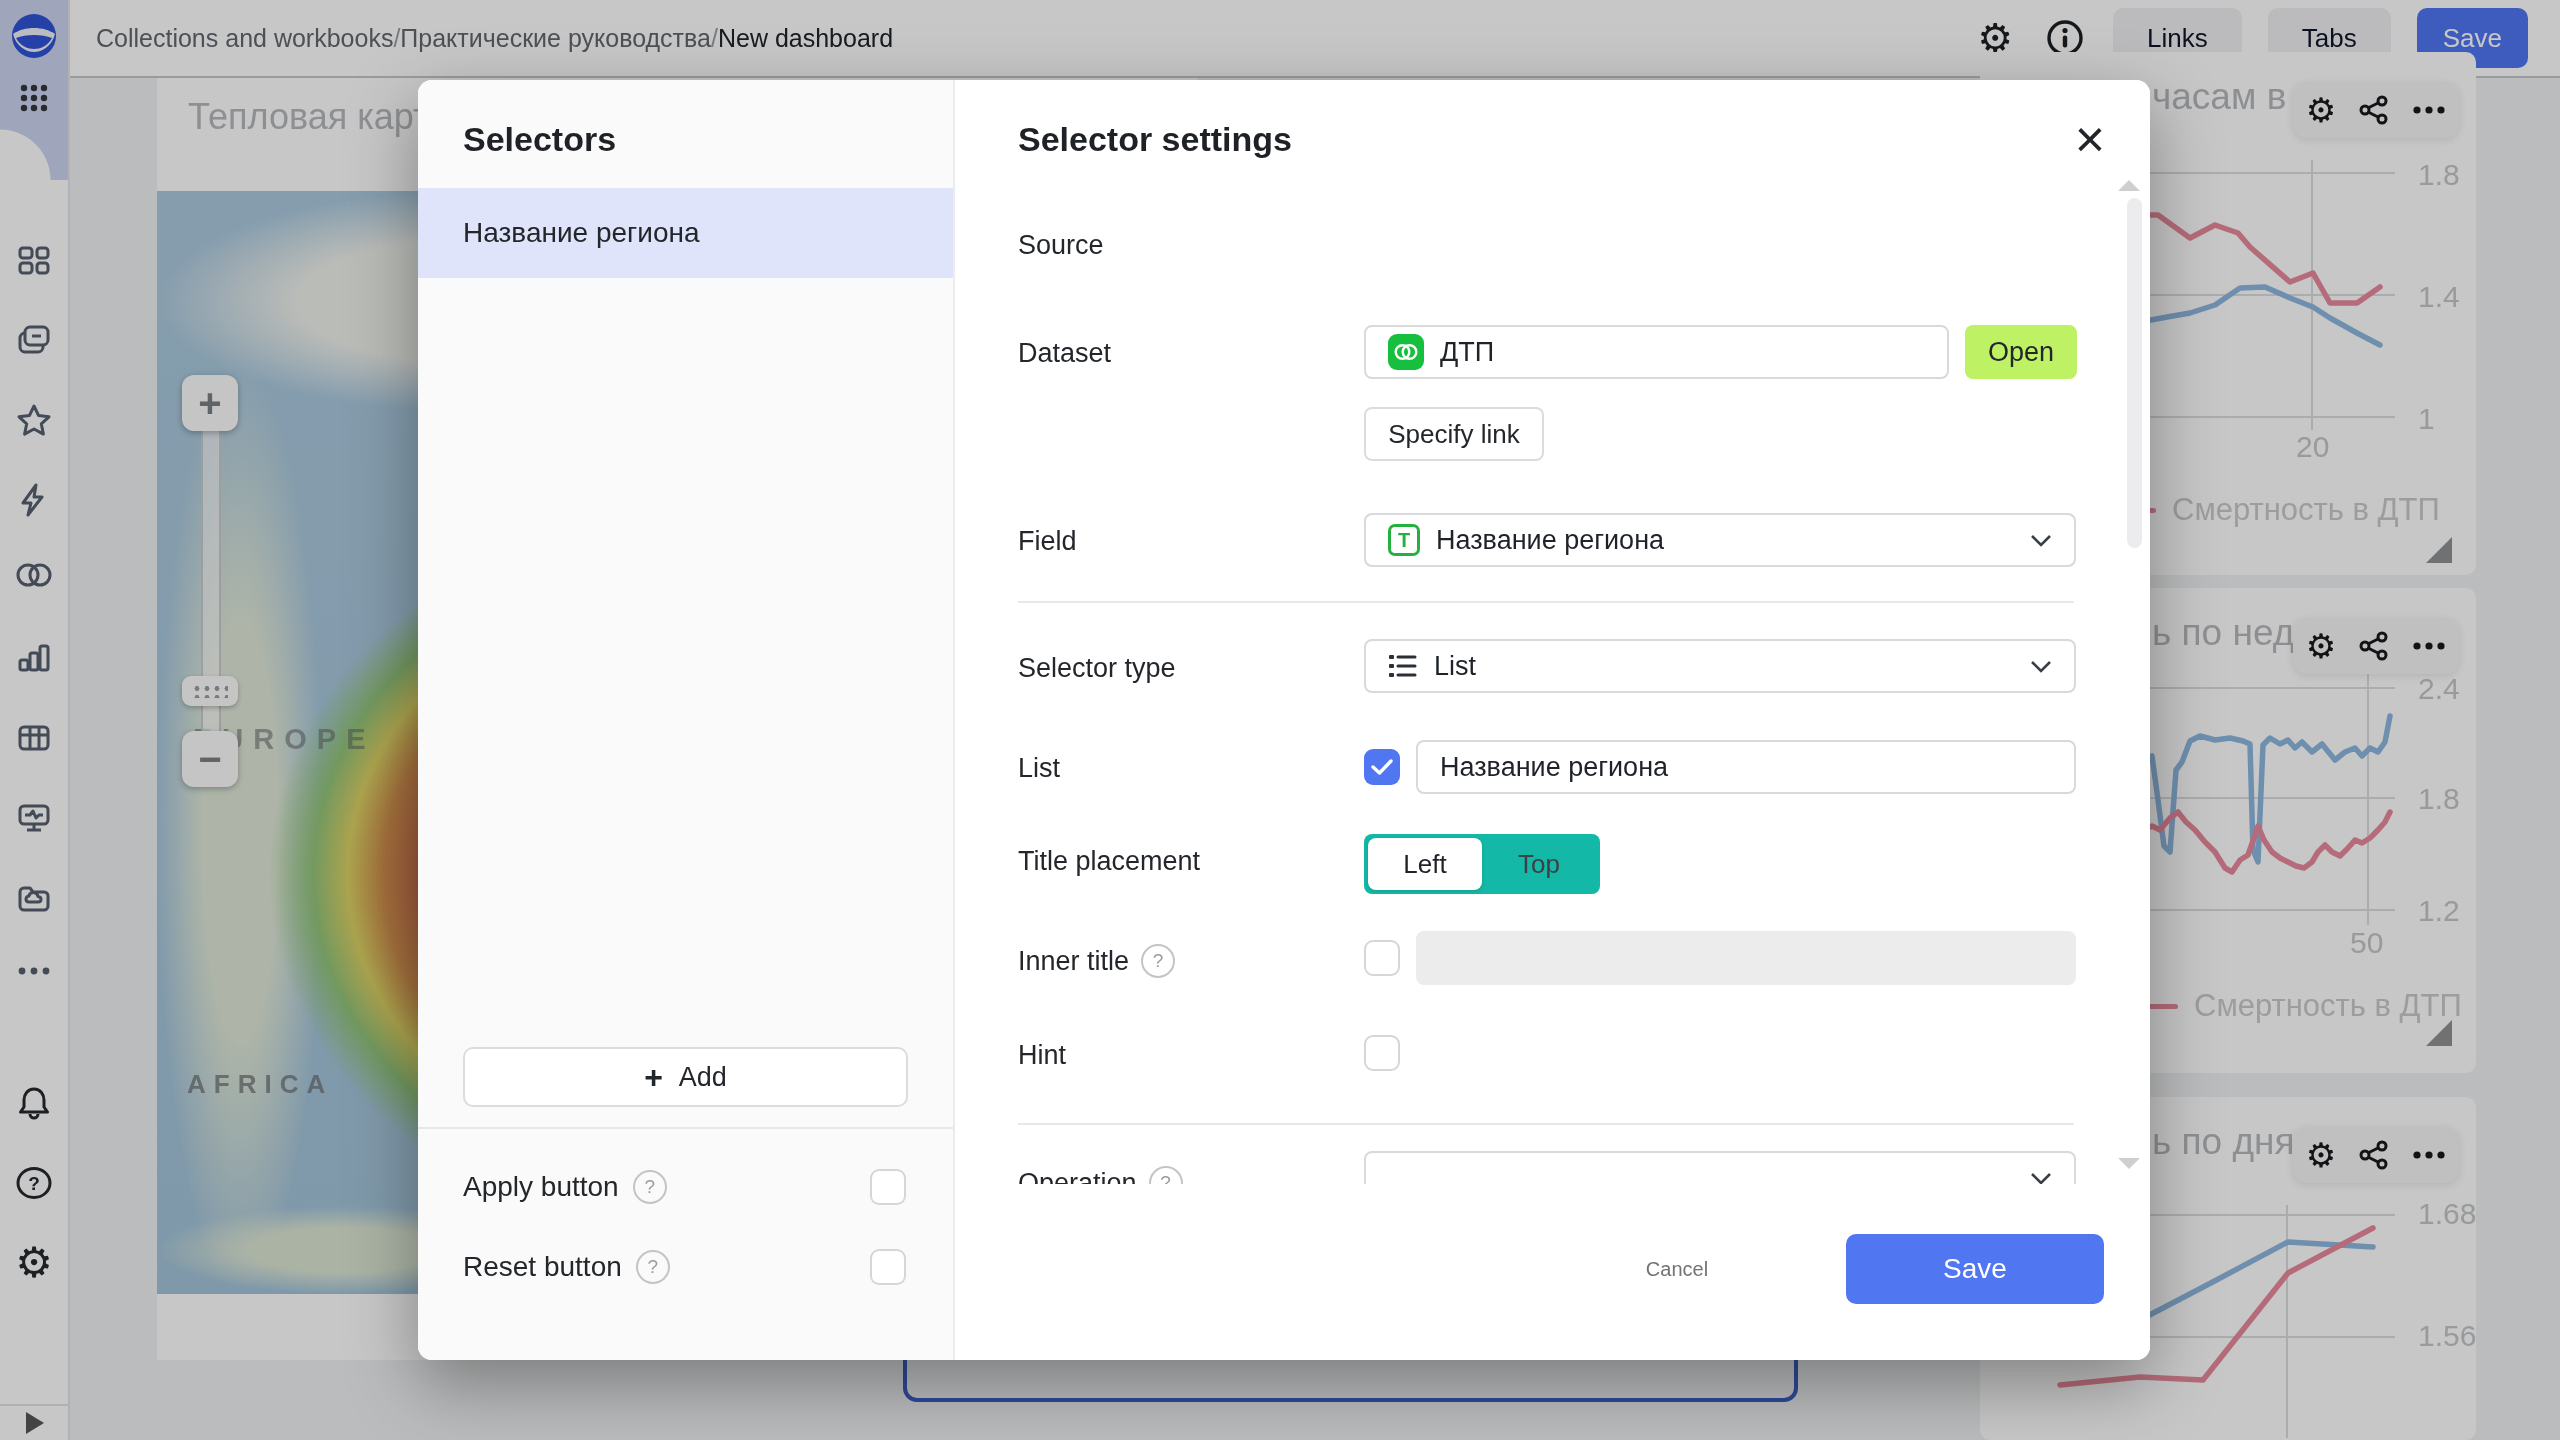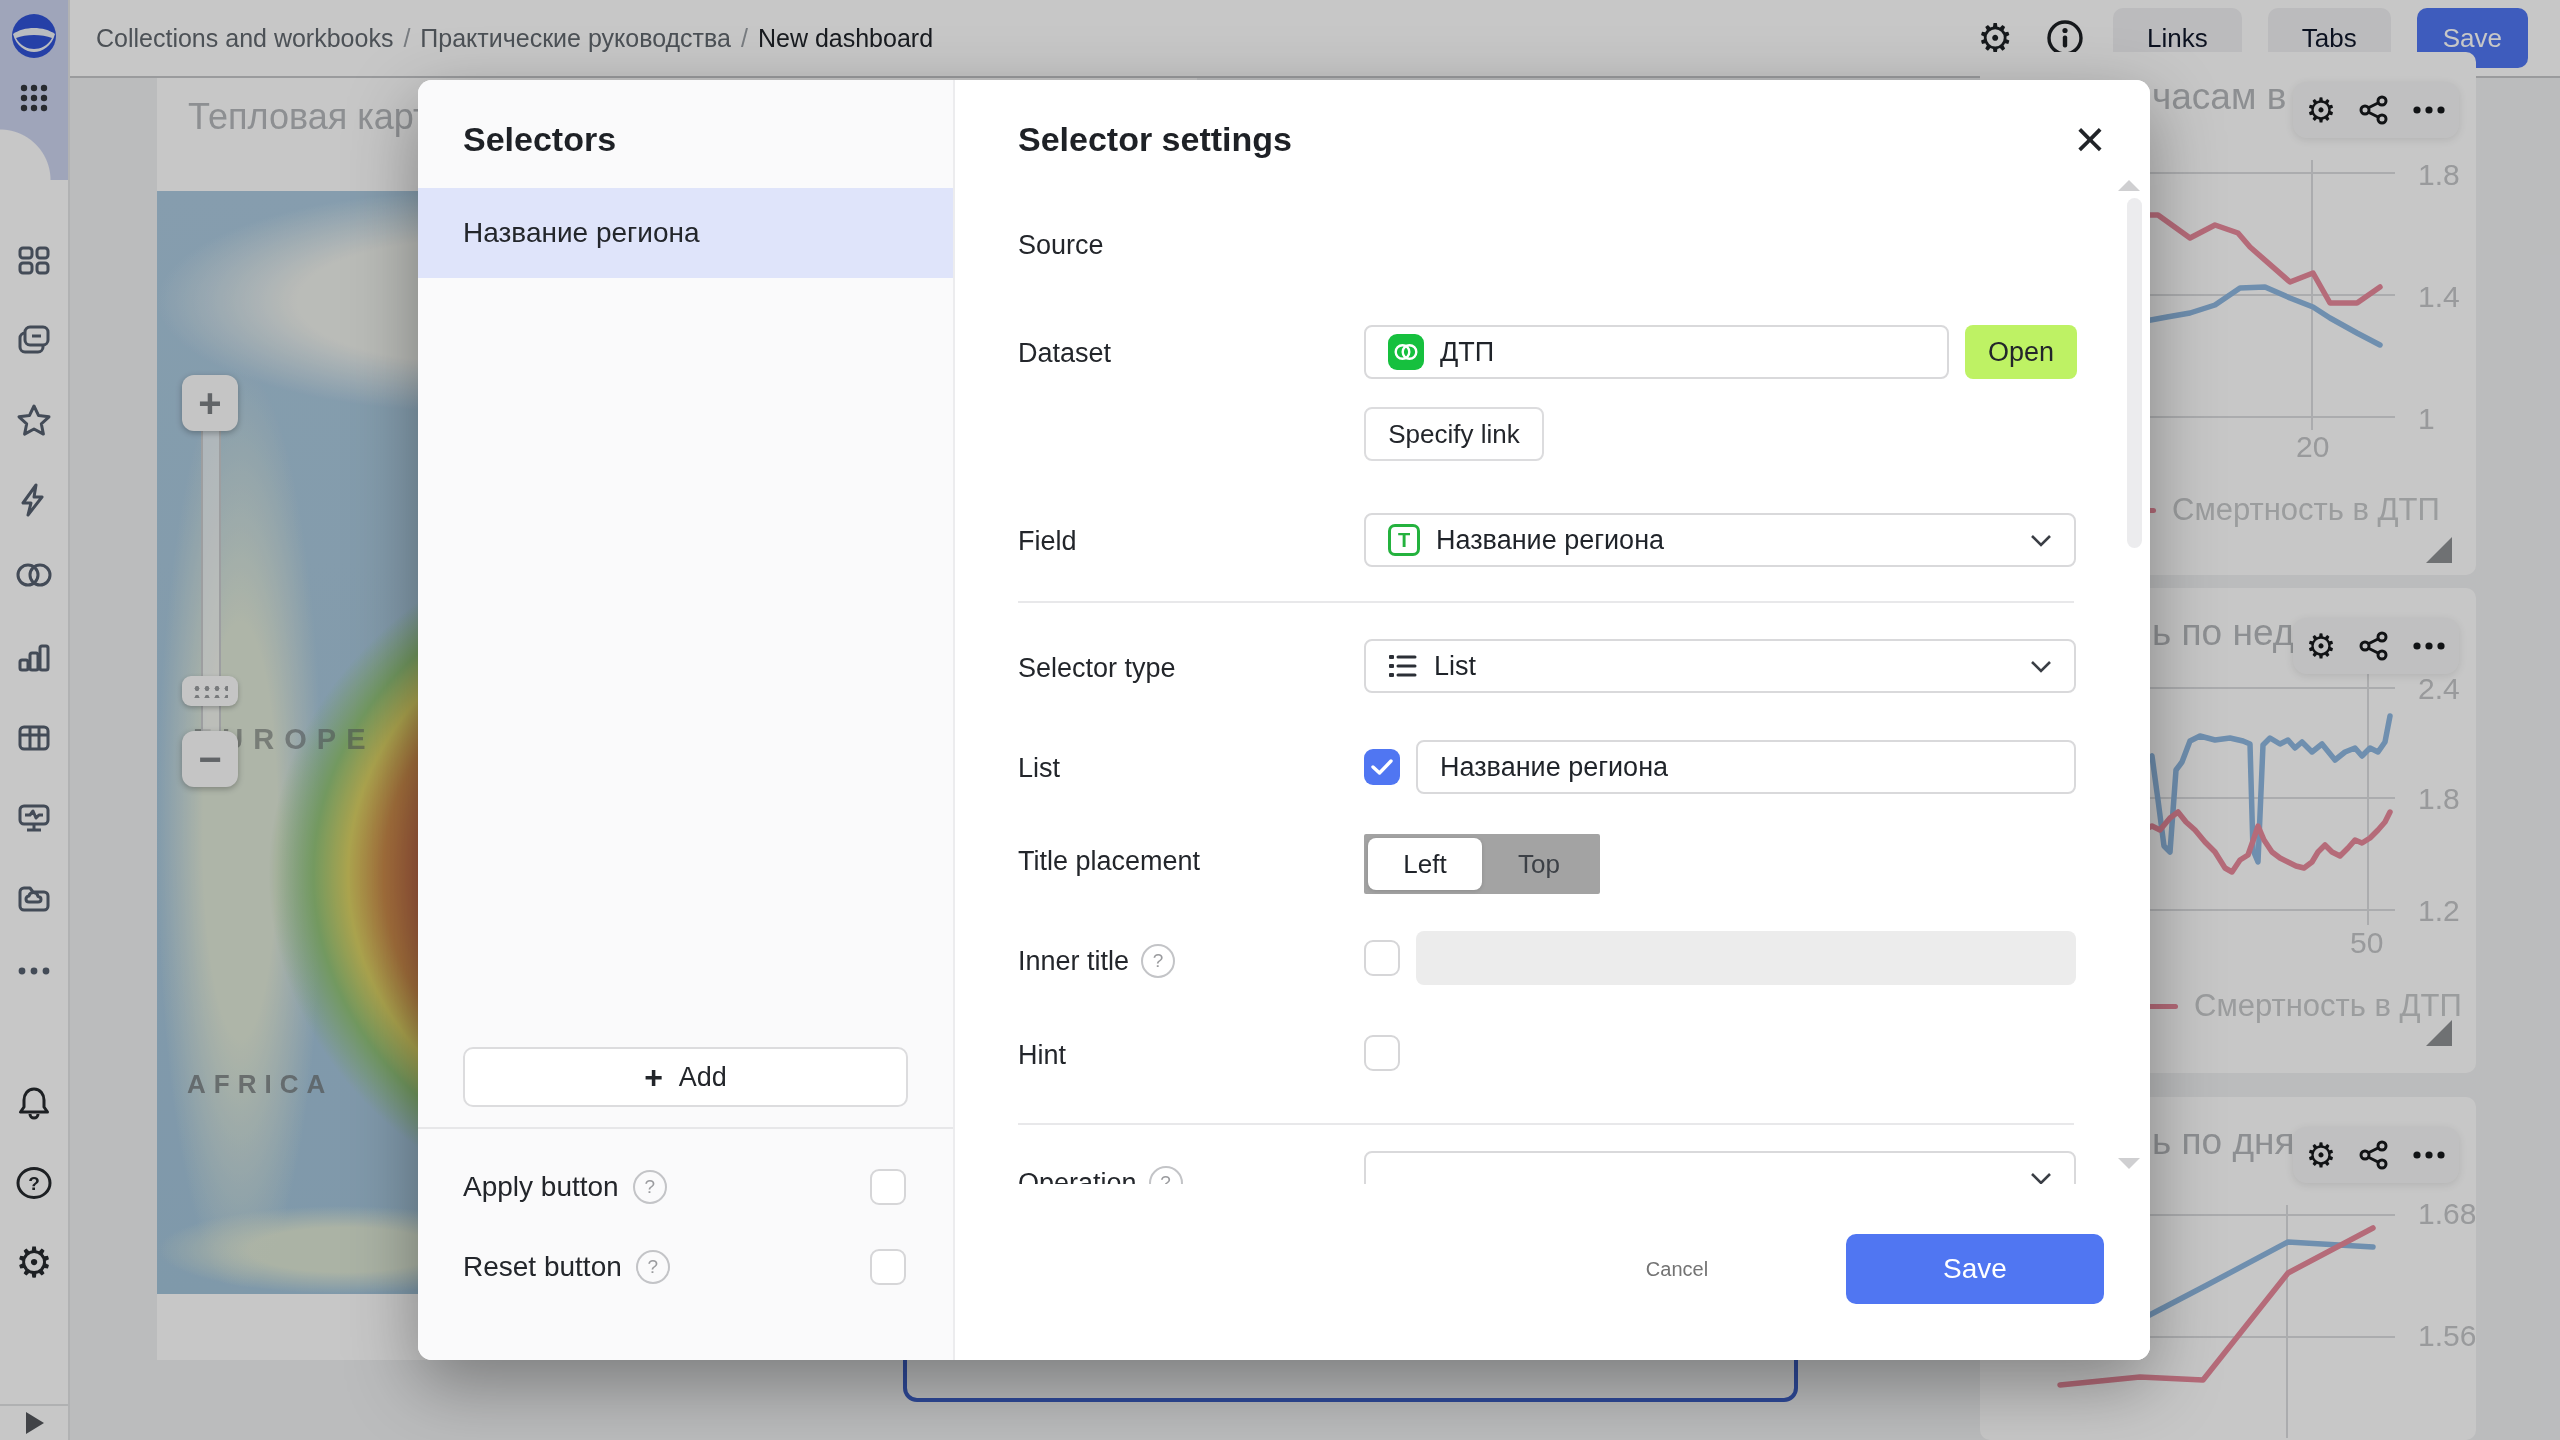--- a/index.html
+++ b/index.html
@@ -2,21 +2,21 @@
 <html><head>
 <meta charset="utf-8">
 <style>
   html,body{margin:0;padding:0;background:#777;}
   .screen{position:relative;width:2560px;height:1440px;background:#fff;overflow:hidden;
           font-family:"Liberation Sans",sans-serif;-webkit-font-smoothing:antialiased;}
   
   .dash{position:absolute;inset:0;background:#f0f1f3;}
   .topbar{position:absolute;left:68px;top:0;width:2492px;height:76px;background:#ffffff;
           border-bottom:2px solid #c6c7c9;display:flex;align-items:center;}
-  .crumbs{margin-left:28px;display:flex;align-items:center;gap:10px;font-size:25px;color:#62686f;white-space:nowrap;}
+  .crumbs{margin-left:28px;display:flex;align-items:center;gap:0;font-size:25px;color:#62686f;white-space:nowrap;}
   .crumb{cursor:default;}
   .crumb.current{color:#20242a;}
   .crumb-sep{color:#9a9fa5;}
   .tb-actions{margin-left:auto;margin-right:32px;display:flex;align-items:center;gap:26px;}
   .tb-iconbtn{width:44px;height:44px;display:flex;align-items:center;justify-content:center;color:#1d2024;}
   .tb-gear{font-size:40px;line-height:1;color:#1d2024;}
   .pillbtn{height:60px;padding:0 34px;border-radius:10px;background:#f0f0f2;display:flex;align-items:center;
            justify-content:center;font-size:26px;color:#0f172a;}
   .pillbtn.primary{background:#5076f2;color:#fff;padding:0 26px;}
   
@@ -95,21 +95,21 @@
            box-sizing:border-box;display:flex;align-items:center;padding:0 22px;font-size:27px;color:#1f2329;gap:16px;}
   .control .chev{margin-left:auto;flex:none;}
   .hdivider{position:absolute;left:63px;right:76px;height:2px;background:#e8e8ea;}
   .ds-icon{width:36px;height:36px;border-radius:9px;background:#16c03e;display:flex;align-items:center;justify-content:center;flex:none;}
   .fld-icon{width:32px;height:32px;border:3px solid #24b23e;border-radius:7px;box-sizing:border-box;color:#24b23e;
             font-size:20px;font-weight:bold;display:flex;align-items:center;justify-content:center;flex:none;}
   .open-btn{position:absolute;left:1010px;width:112px;height:54px;background:#bef264;border-radius:8px;
             display:flex;align-items:center;justify-content:center;font-size:27px;color:#23262b;}
   .speclink-btn{position:absolute;left:409px;width:180px;height:54px;border:2px solid #dcdcde;border-radius:8px;
             background:#fff;box-sizing:border-box;display:flex;align-items:center;justify-content:center;font-size:26px;color:#23262b;}
-  .seg{position:absolute;left:409px;height:52px;background:#a3a3a3;border-radius:2px;display:inline-flex;padding:4px;box-sizing:content-box;}
+  .seg{position:absolute;left:409px;height:52px;background:#14b8a6;border-radius:8px;display:inline-flex;padding:4px;box-sizing:content-box;}
   .seg .segbtn{min-width:78px;padding:0 18px;display:flex;align-items:center;justify-content:center;font-size:26px;color:#3c4046;border-radius:8px;}
   .seg .segbtn.active{background:#fff;color:#1f2329;box-shadow:0 1px 4px rgba(0,0,0,0.14);}
   .dis-input{position:absolute;left:461px;width:660px;height:54px;background:#ececec;border-radius:8px;}
   .txt-input{position:absolute;left:461px;width:660px;height:54px;border:2px solid #d9d9db;border-radius:8px;box-sizing:border-box;
              display:flex;align-items:center;padding:0 22px;font-size:27px;color:#1f2329;}
   .row-check{position:absolute;left:409px;}
   .set-footer{position:absolute;left:0;right:0;bottom:0;height:176px;background:#fff;z-index:4;}
   .cancel-btn{position:absolute;left:622px;top:50px;width:200px;height:70px;display:flex;align-items:center;
               justify-content:center;font-size:20px;color:#737373;}
   .save-btn{position:absolute;left:891px;top:50px;width:258px;height:70px;background:#5076f2;border-radius:10px;

